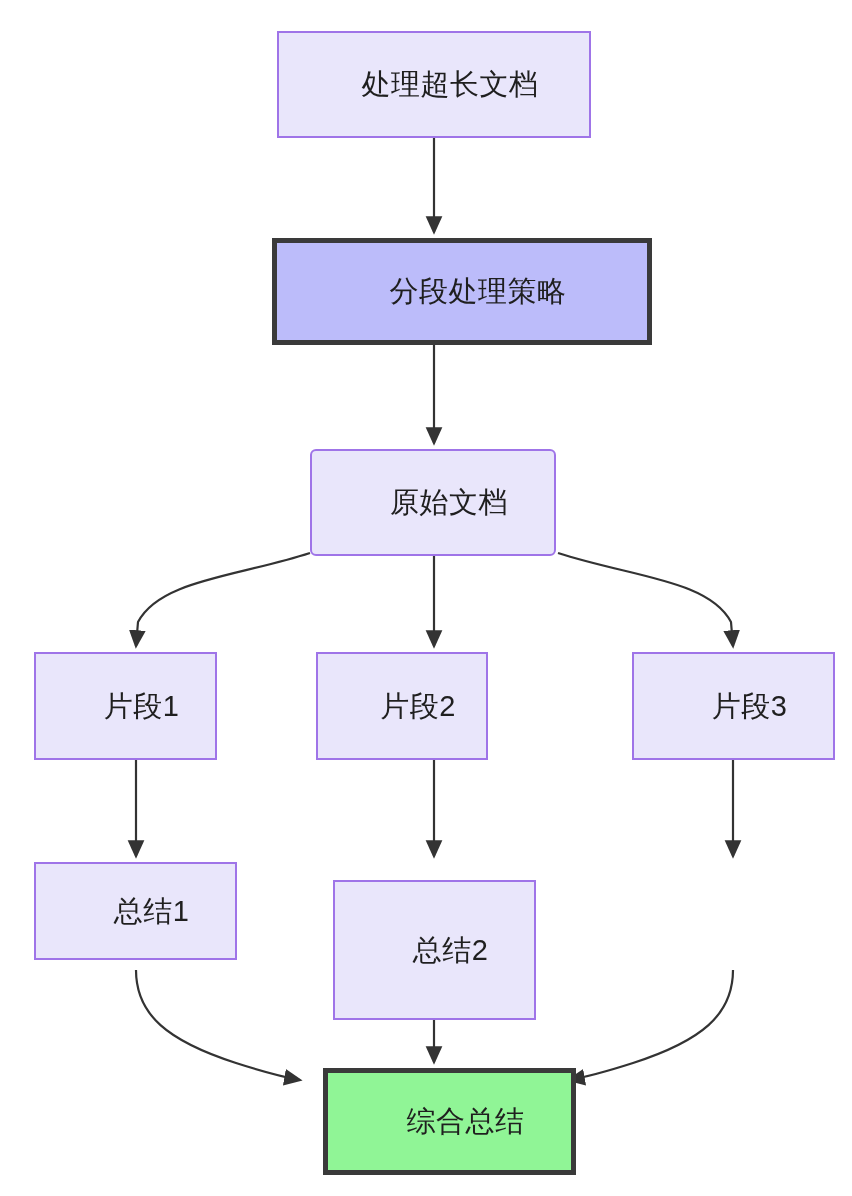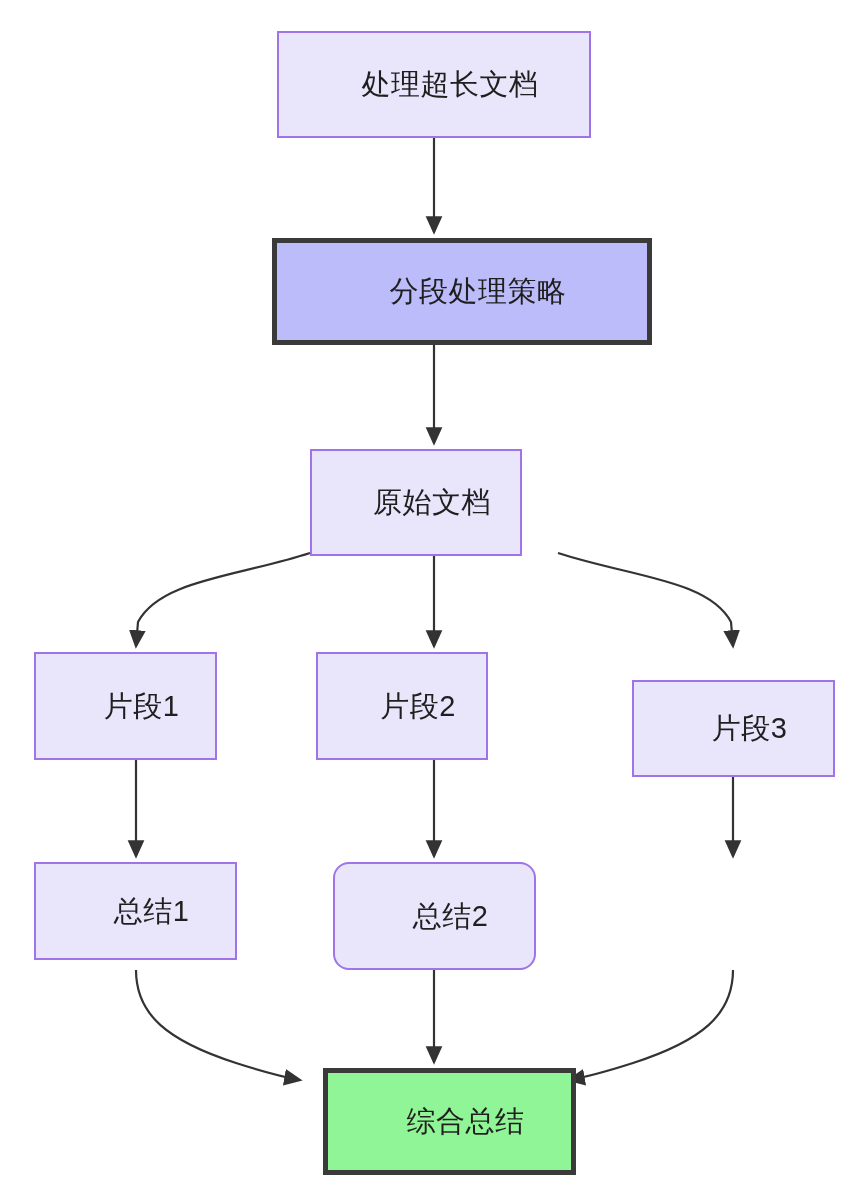--- a/index.html
+++ b/index.html
@@ -99,41 +99,41 @@
   </svg>
 
   <div class="node node-normal" style="left:277px; top:31px; width:314px; height:107px;">
     <span class="node-label">处理超长文档</span>
   </div>
 
   <div class="node node-highlight" style="left:272px; top:238px; width:380px; height:107px;">
     <span class="node-label">分段处理策略</span>
   </div>
 
-  <div class="node node-normal" style="left:310px; top:449px; width:212px; height:107px;">
+  <div class="node node-normal" style="left:310px; top:449px; width:246px; height:107px;border-radius:6px;">
     <span class="node-label">原始文档</span>
   </div>
 
   <div class="node node-normal" style="left:34px; top:652px; width:183px; height:108px;">
     <span class="node-label">片段1</span>
   </div>
 
   <div class="node node-normal" style="left:316px; top:652px; width:172px; height:108px;">
     <span class="node-label">片段2</span>
   </div>
 
-  <div class="node node-normal" style="left:632px; top:680px; width:203px; height:97px;">
+  <div class="node node-normal" style="left:632px; top:652px; width:203px; height:108px;">
     <span class="node-label">片段3</span>
   </div>
 
   <div class="node node-normal" style="left:34px; top:862px; width:203px; height:98px;">
     <span class="node-label">总结1</span>
   </div>
 
-  <div class="node node-normal" style="left:333px; top:862px; width:203px; height:108px;border-radius:16px;">
+  <div class="node node-normal" style="left:333px; top:880px; width:203px; height:140px;">
     <span class="node-label">总结2</span>
   </div>
 
 
   <div class="node node-terminal" style="left:307px; top:1068px; width:253px; height:107px;">
     <span class="node-label">综合总结</span>
   </div>
 
 </div>
 

